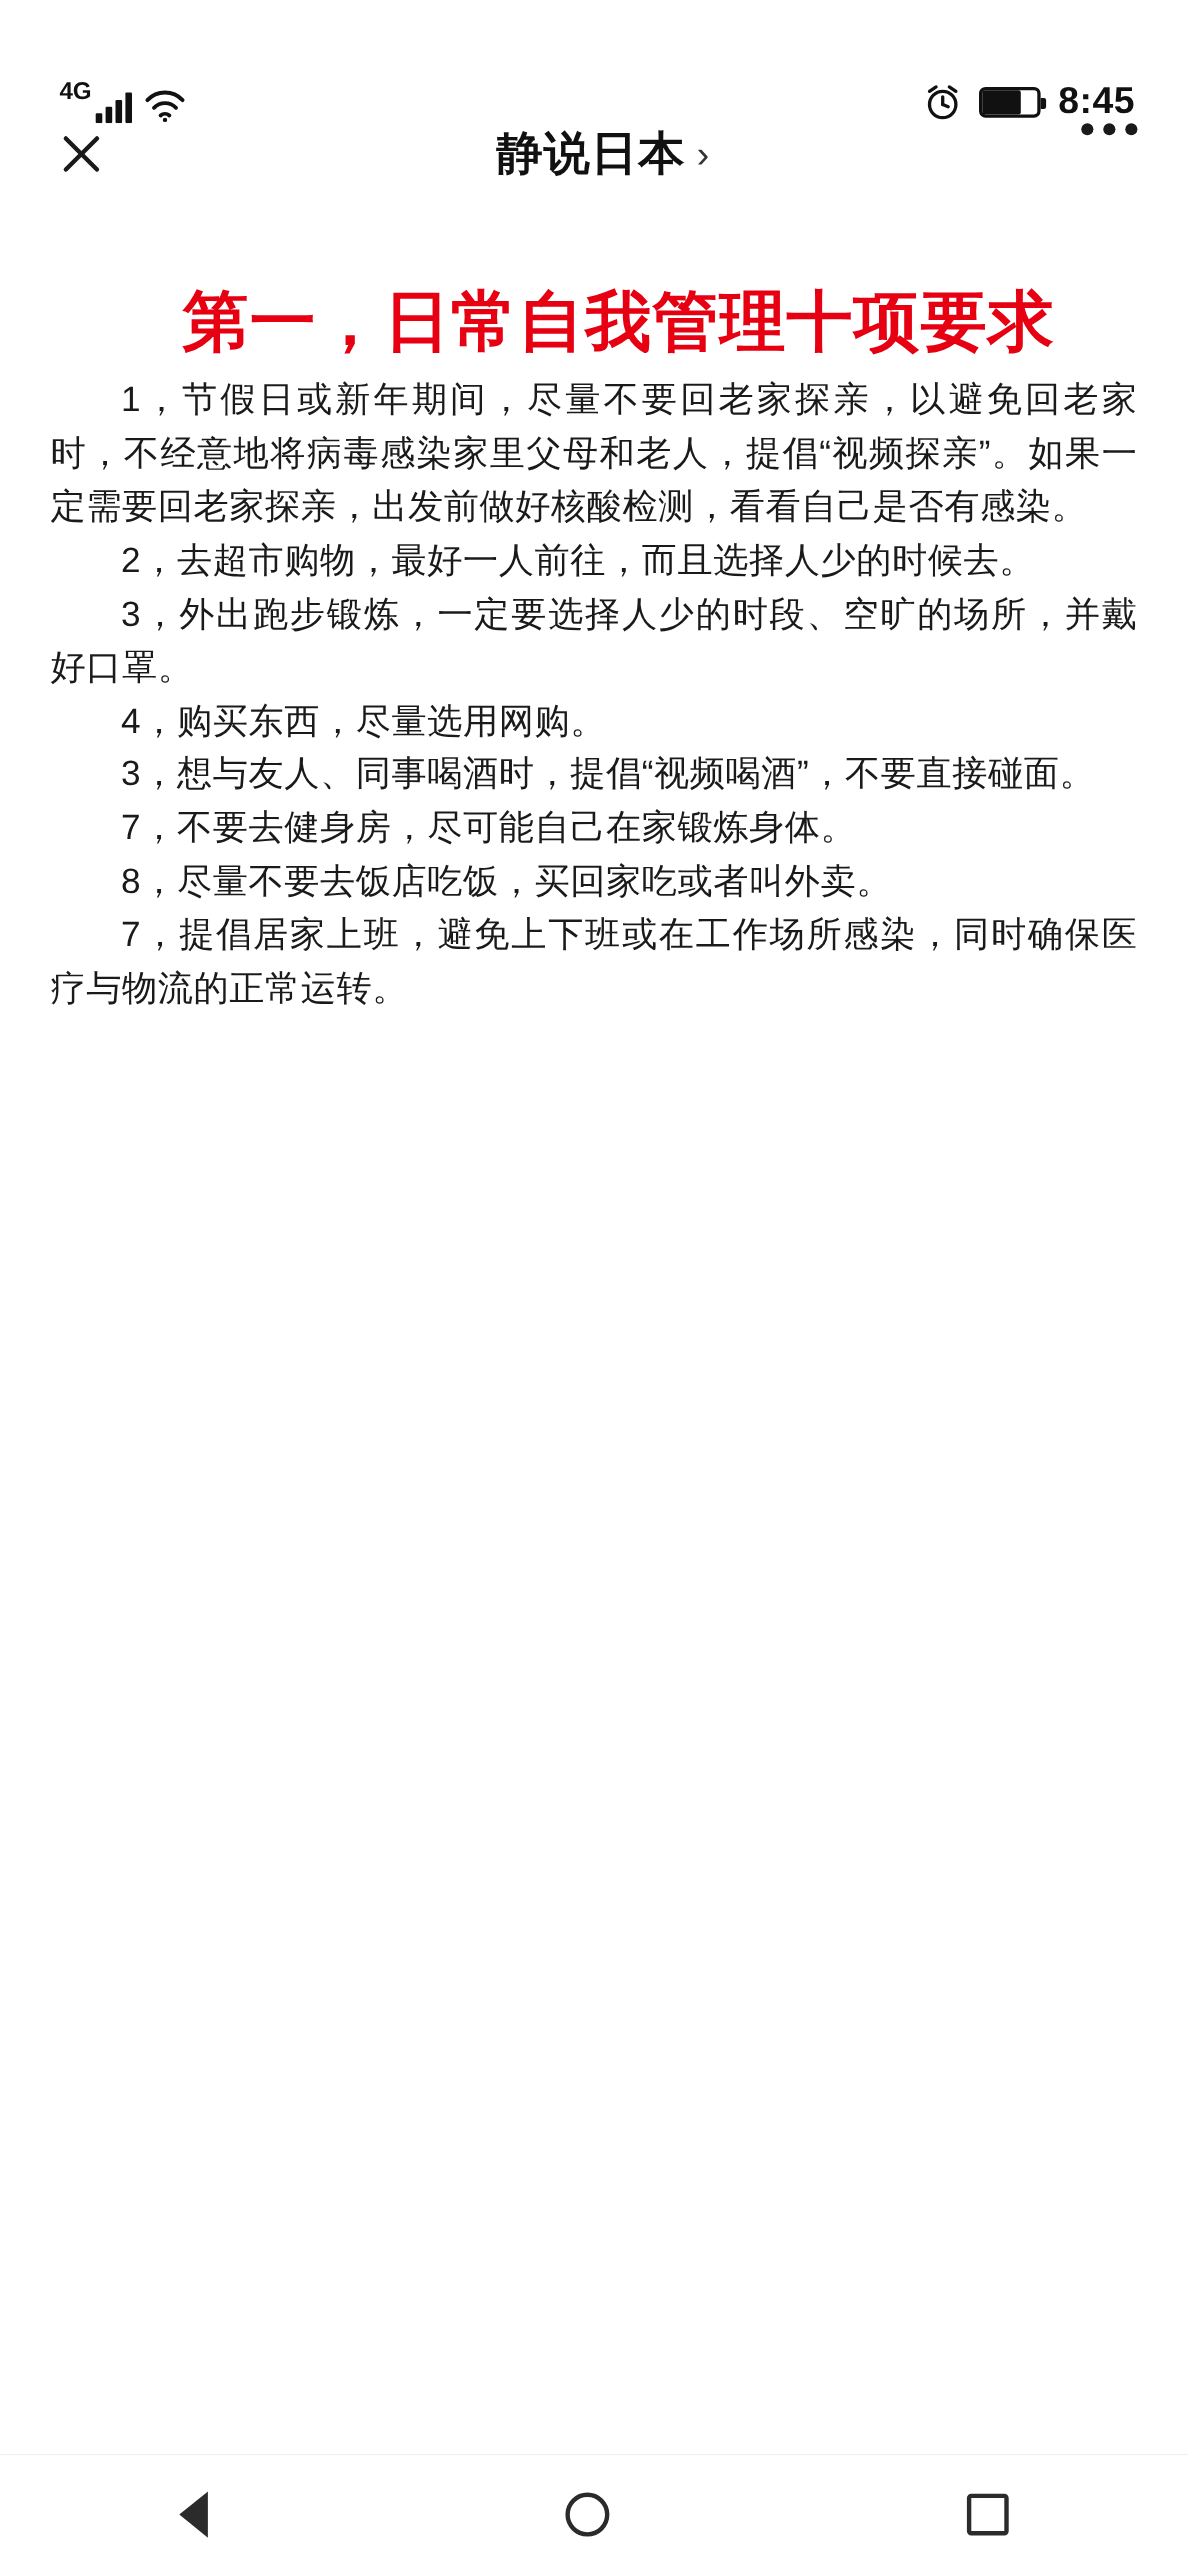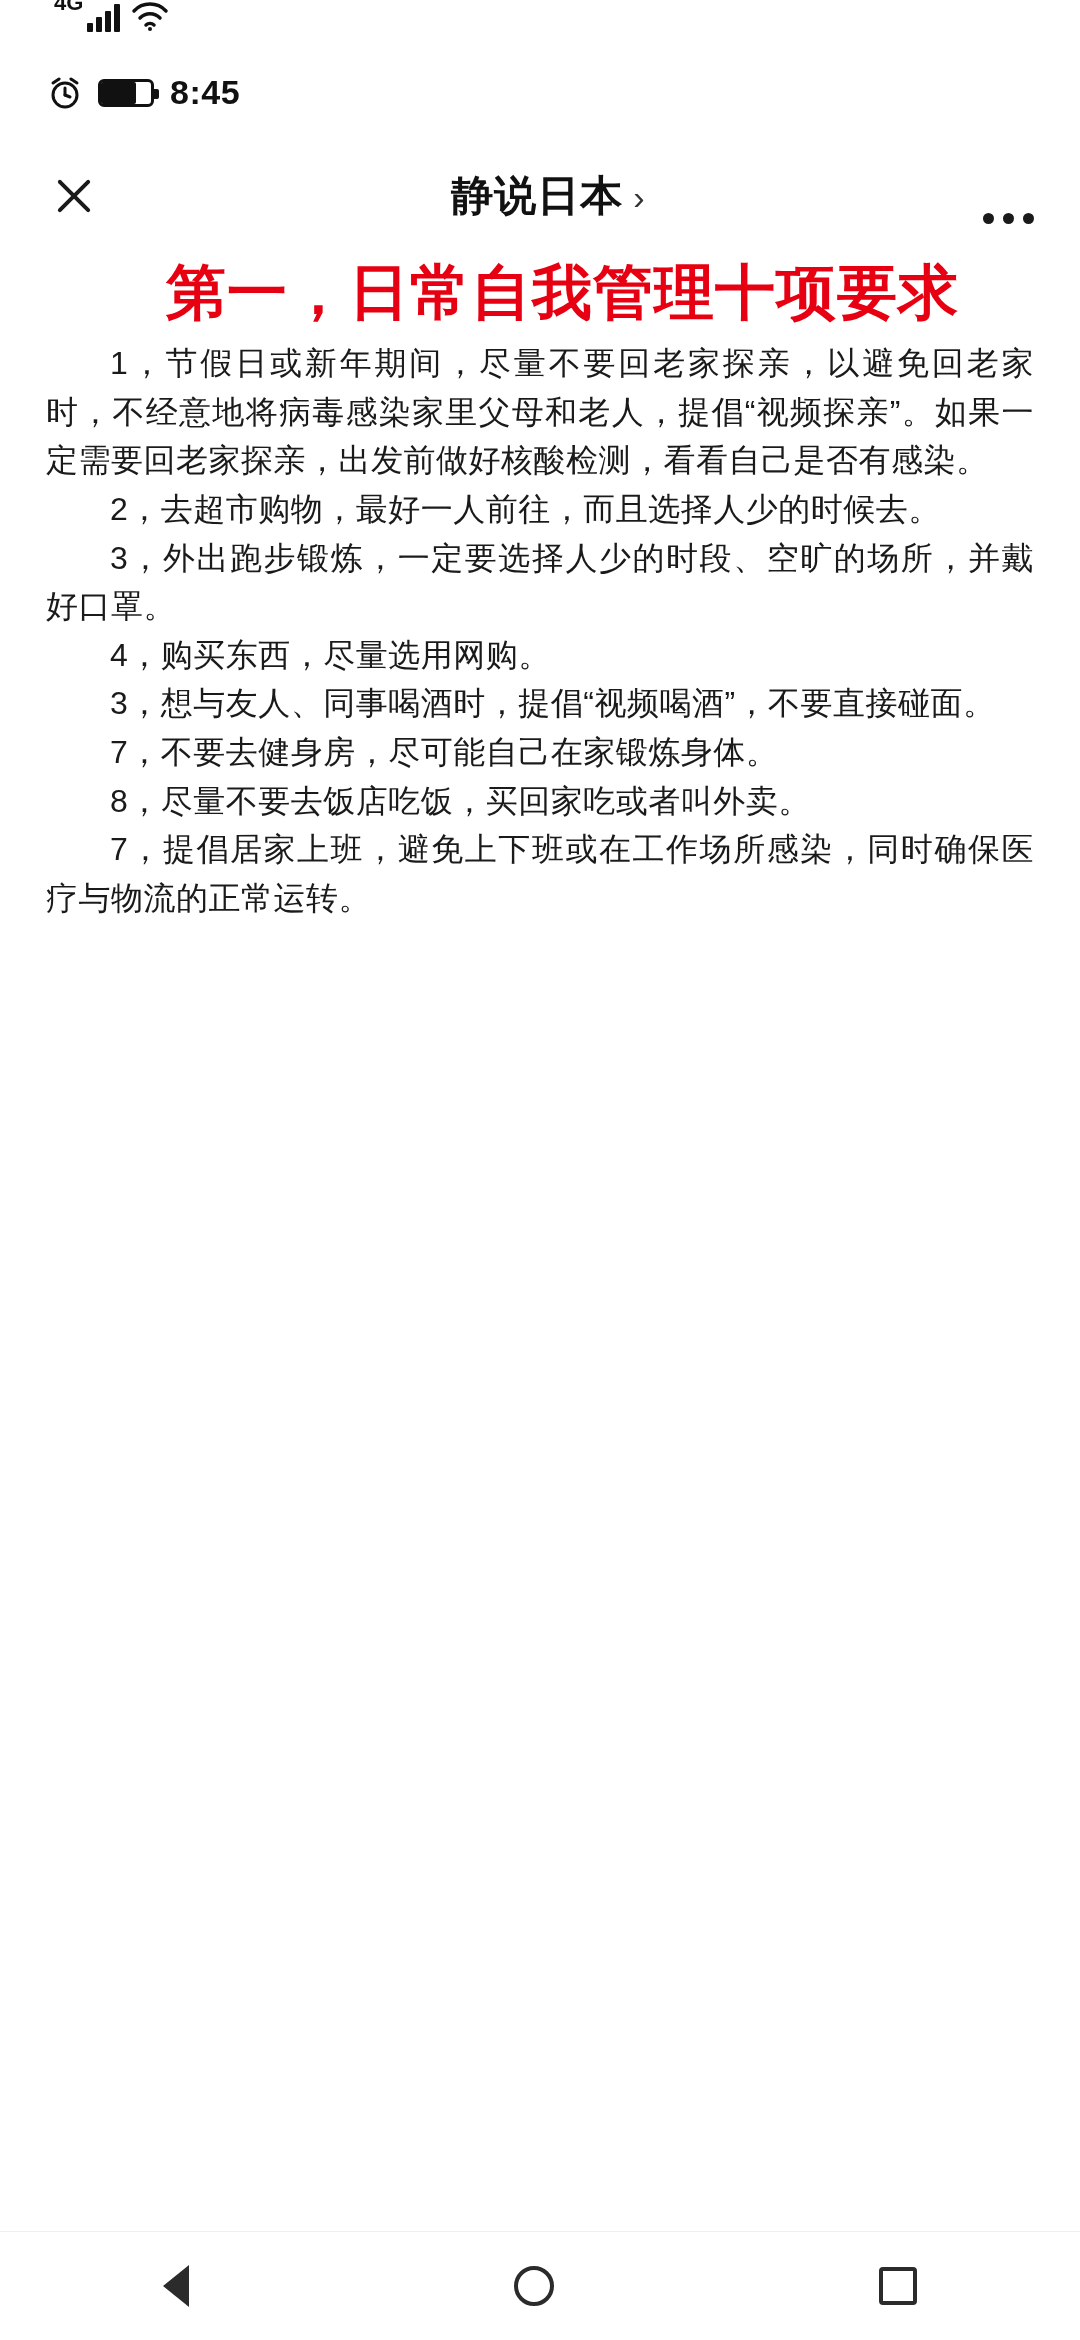--- a/index.html
+++ b/index.html
@@ -15,26 +15,25 @@
     overflow: hidden;
   }
 
   
   .status-bar {
     position: absolute;
     top: 0; left: 0;
     width: 1080px;
     height: 112px;
     display: flex;
-    align-items: flex-start;
+    align-items: flex-end;
     justify-content: space-between;
     padding: 0 48px;
     box-sizing: border-box;
     color: #111;
-    flex-direction: column;
   }
   .status-left {
     display: flex;
     align-items: flex-end;
     gap: 10px;
   }
   .net-type {
     font-size: 22px;
     font-weight: bold;
     line-height: 1;
@@ -100,21 +99,21 @@
     color: #111;
   }
 
   
   .title-bar {
     position: absolute;
     top: 112px; left: 0;
     width: 1080px;
     height: 112px;
     display: flex;
-    align-items: flex-end;
+    align-items: flex-start;
     justify-content: space-between;
     padding: 0 46px;
     box-sizing: border-box;
     background: #ffffff;
   }
   .close-btn {
     width: 56px; height: 56px;
     position: relative;
     flex: 0 0 auto;
   }

